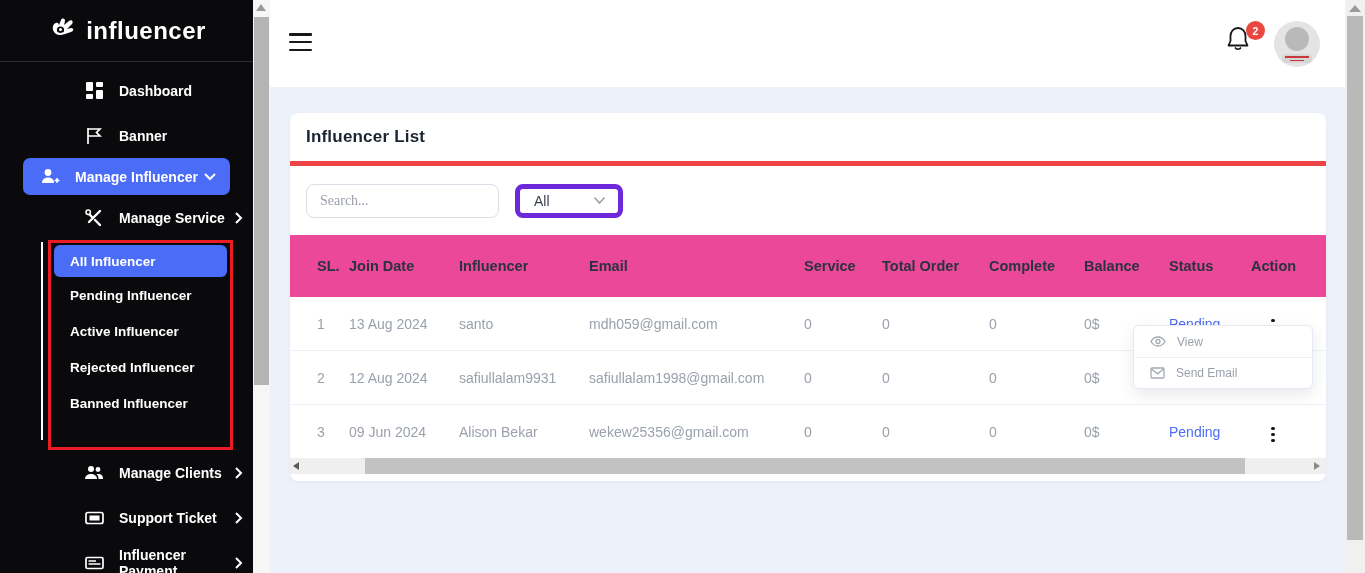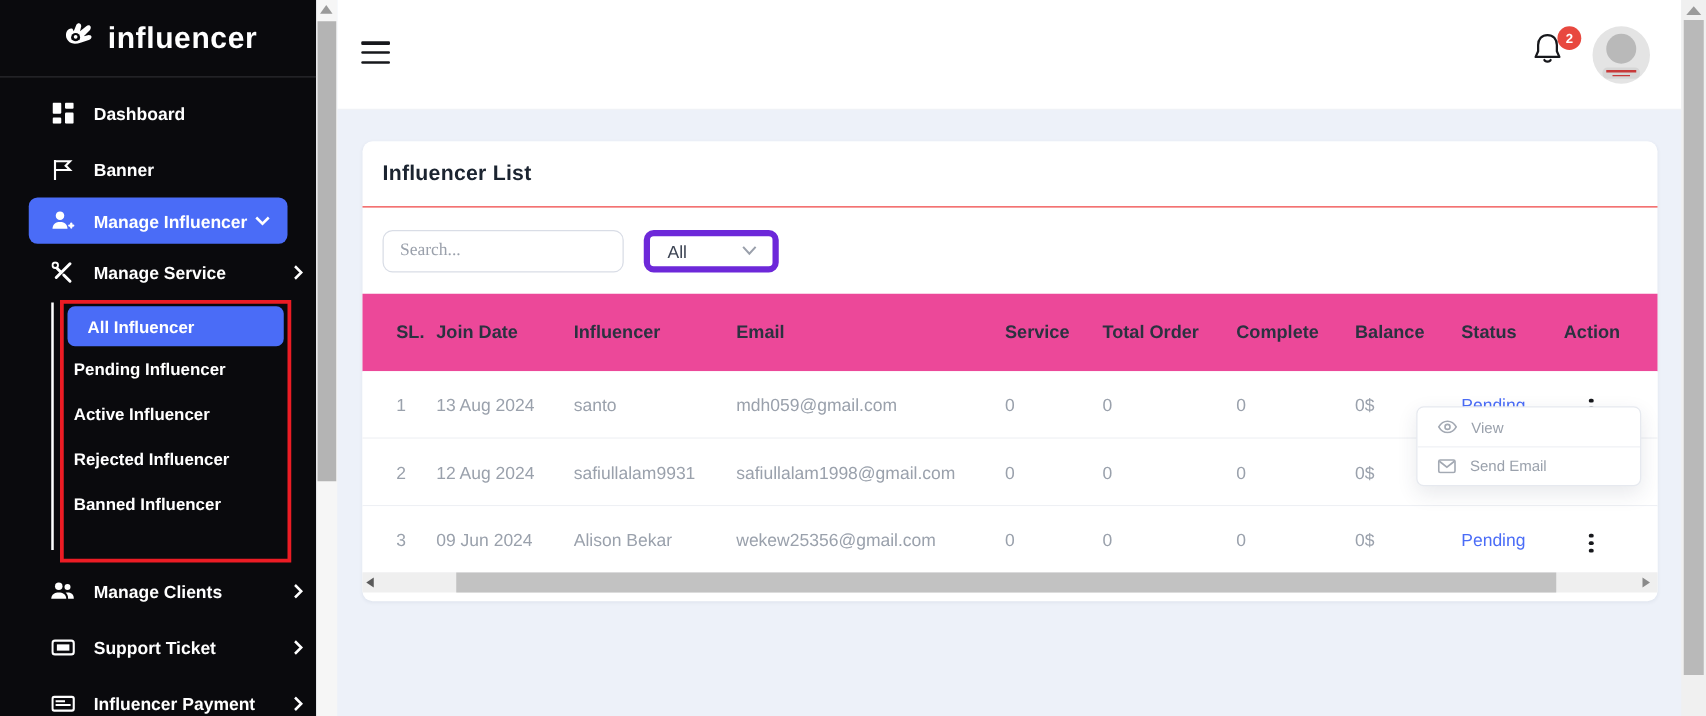--- a/index.html
+++ b/index.html
@@ -4,31 +4,31 @@
 <style>
   * { box-sizing: border-box; margin: 0; padding: 0; }
   html,body { width:1365px; height:573px; overflow:hidden; }
   body { font-family:"Liberation Sans","DejaVu Sans",sans-serif; background:#edf1f9; position:relative; }
 
   
   #sidebar { position:absolute; left:0; top:0; width:253px; height:573px; background:#0a0a0d; color:#fff; }
   .logo-row { height:62px; display:flex; align-items:center; justify-content:center; gap:9px; border-bottom:1px solid #2b2b2f; }
   .logo-text { font-size:24px; font-weight:700; letter-spacing:.5px; }
   .menu { padding-top:6px; }
-  .menu-item { height:45px; display:flex; align-items:center; padding:0 10px 0 40px; font-size:14px; font-weight:600; cursor:pointer; position:relative; }
+  .menu-item { height:45px; display:flex; align-items:center; padding:0 10px 0 40px; font-size:14px; font-weight:600; cursor:pointer; position:relative;margin-left:44px; }
   .menu-item .mi-icon { width:20px; height:20px; margin-right:15px; display:flex; align-items:center; justify-content:center; flex:0 0 20px; }
   .menu-item .chev { margin-left:auto; display:flex; align-items:center; }
   .menu-item.active { background:#4a6cf7; border-radius:7px; margin:0 23px 0 23px; padding:0 14px 0 17px; height:37px; }
   svg { display:block; }
 
   
   .submenu-wrap { position:relative; margin-left:41px; }
   .tree-line { position:absolute; left:0; top:2px; bottom:10px; width:2px; background:#fff; }
   .submenu-box { margin-left:7px; margin-right:20px; border:3px solid #ec1c24; padding:2px 0 26px 0; }
-  .submenu-item { height:36px; display:flex; align-items:center; padding-left:8px; font-size:13.5px; font-weight:600; cursor:pointer; }
+  .submenu-item { height:36px; display:flex; align-items:center; padding-left:19px; font-size:13.5px; font-weight:600; cursor:pointer; }
   .submenu-item.active { background:#4a6cf7; border-radius:6px; margin:0 3px 0 3px; padding-left:16px; height:32px; }
 
   
   #sidebar-scrollbar { position:absolute; left:253px; top:0; width:17px; height:573px; background:#f6f6f6; }
   #sidebar-scrollbar .sb-up { position:absolute; top:4px; left:3px; width:0; height:0; border-left:5px solid transparent; border-right:5px solid transparent; border-bottom:7px solid #9a9a9a; }
   #sidebar-scrollbar .sb-thumb { position:absolute; top:17px; left:1px; width:15px; height:368px; background:#b4b4b4; }
 
   
   #main { position:absolute; left:270px; top:0; width:1075px; height:573px; background:#edf1f9; }
   .topbar { position:absolute; left:0; top:0; width:100%; height:88px; background:#fff; border-bottom:1px solid #f0f2f6; }
@@ -37,21 +37,21 @@
   .bell-wrap { position:absolute; left:955px; top:25px; width:36px; height:38px; cursor:pointer; }
   .badge { position:absolute; right:-4px; top:-4px; min-width:19px; height:19px; background:#e8483f; color:#fff; border-radius:50%; font-size:10.5px; font-weight:700; display:flex; align-items:center; justify-content:center; }
   .avatar { position:absolute; left:1004px; top:21px; width:46px; height:46px; border-radius:50%; background:#e4e4e4; overflow:hidden; cursor:pointer; }
   .avatar .head { position:absolute; left:11px; top:6px; width:24px; height:24px; border-radius:50%; background:#b9b9b9; }
   .avatar .wm { position:absolute; left:8px; top:33px; width:30px; height:9px; background:#d6d6d6; border-radius:4px; }
   .avatar .wm i { display:block; height:1.5px; background:rgba(196,30,30,.85); margin:2px 3px 0 3px; }
   .avatar .wm i:last-child { width:14px; margin-left:8px; }
 
   
   .card { position:absolute; left:20px; top:113px; width:1036px; height:368px; background:#fff; border-radius:8px; box-shadow:0 1px 3px rgba(35,45,80,.06); }
-  .card-head { height:53px; display:flex; align-items:center; padding-left:16px; border-bottom:1px solid #ef4444;text-align:center; }
+  .card-head { height:53px; display:flex; align-items:center; padding-left:16px; border-bottom:5px solid #ef4444;text-align:center; }
   .card-title { font-size:17px; font-weight:700; color:#1b2430; letter-spacing:.2px; }
   .toolbar { height:69px; display:flex; align-items:center; padding-left:16px; gap:16px; }
   .search-group { width:193px; height:34px; border:1px solid #d9dde6; border-radius:8px; display:flex; align-items:center; overflow:hidden; background:#fff; }
   .search-group input { border:none; outline:none; flex:1; height:100%; padding:0 8px 0 13px; font-size:14px; color:#3b4352; font-family:Liberation Serif, serif; background:transparent; }
   .search-group input::placeholder { color:#9aa0ab; }
   .filter-select { width:108px; height:34px; border:5px solid #6d28d9; border-radius:8px; display:flex; align-items:center; padding:0 12px 0 14px; font-size:14px; color:#3b4352; cursor:pointer; background:#fff; }
   .filter-select .fs-chev { margin-left:auto; }
 
   
   .tgrid { display:grid; grid-template-columns:48px 110px 130px 215px 78px 107px 95px 85px 82px 1fr; align-items:center; }

